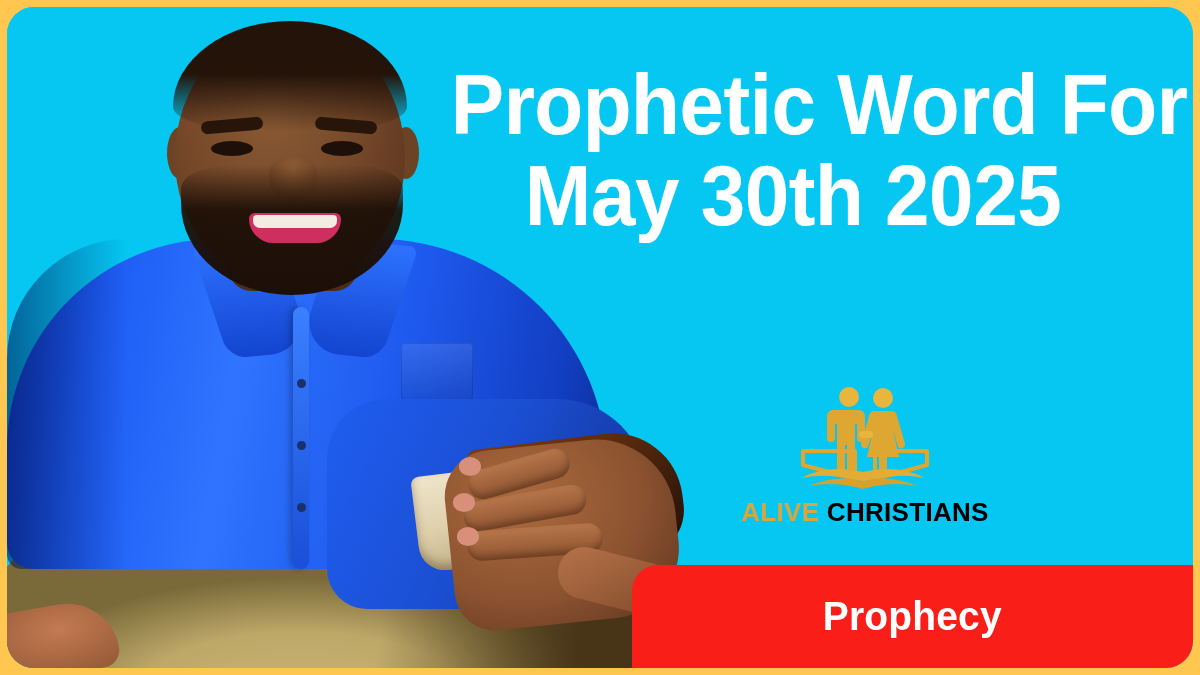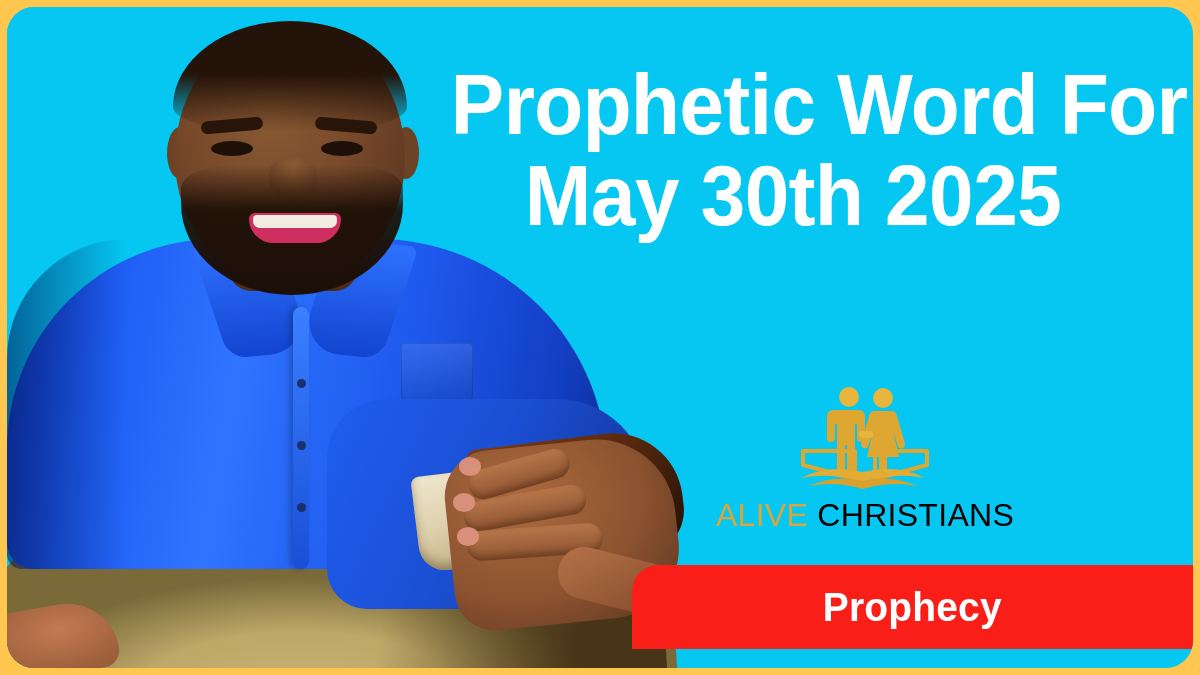--- a/index.html
+++ b/index.html
@@ -296,35 +296,35 @@
   }
   .logo-mark {
     display: block;
     margin: 0 auto;
     width: 132px;
     height: 108px;
   }
   .logo-text {
     margin-top: 4px;
     font-family: "Liberation Sans", sans-serif;
-    font-weight: 400;
-    font-size: 32px;
+    font-weight: 700;
+    font-size: 26px;
     letter-spacing: 0.3px;
     white-space: nowrap;
   }
   .logo-alive { color: #d8a63c; }
   .logo-christians { color: #000000; }
 
   
   .banner {
     position: absolute;
     left: 625px;
     top: 558px;
     width: 561px;
-    height: 84px;
+    height: 103px;
     background: #fa1e19;
     border-radius: 26px 0 0 0;
     display: flex;
     align-items: center;
     justify-content: center;
   }
   .banner-label {
     color: #ffffff;
     font-family: "Liberation Sans", sans-serif;
     font-weight: 700;

